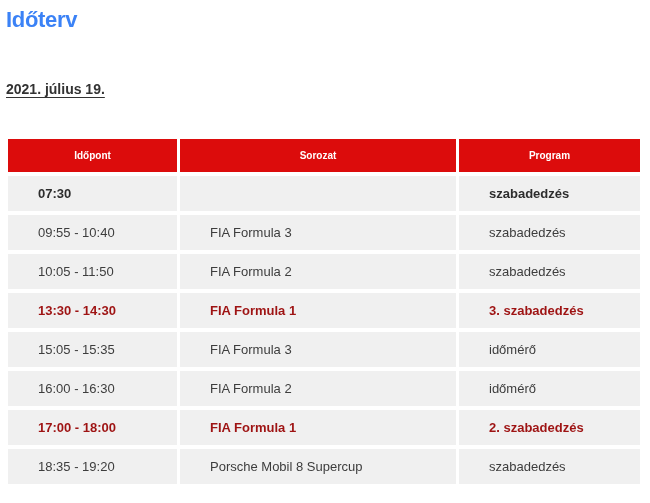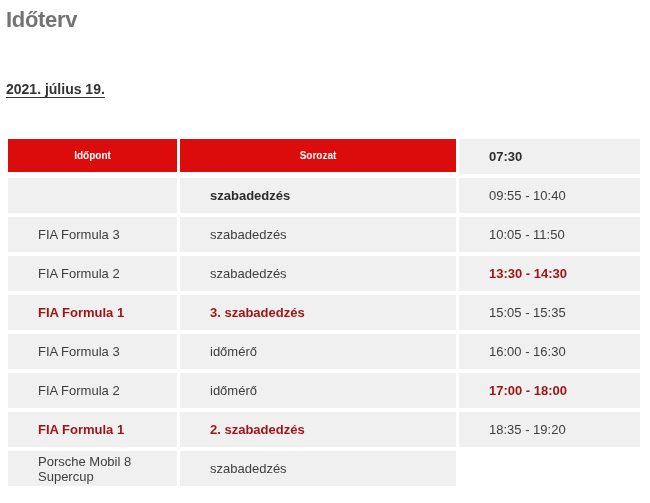--- a/index.html
+++ b/index.html
@@ -12,21 +12,21 @@
     overflow: hidden;
     font-family: "Liberation Sans", "DejaVu Sans", sans-serif;
   }
   .page-title {
     position: absolute;
     left: 6px;
     top: 7px;
     font-size: 22px;
     font-weight: 700;
     letter-spacing: -0.3px;
-    color: #737373;
+    color: #3b82f6;
   }
   .date-tab {
     position: absolute;
     left: 6px;
     top: 81px;
     font-size: 14px;
     font-weight: 700;
     color: #333333;
     text-decoration: underline;
     text-underline-offset: 3px;
@@ -71,20 +71,21 @@
 
 <div class="page">
 
   <h1 class="page-title">Időterv</h1>
 
   <a class="date-tab">2021. július 19.</a>
 
   <div class="schedule-grid">
     <div class="th">Időpont</div>
     <div class="th">Sorozat</div>
+    <div class="th">Program</div>
 
     <div class="schedule-row row-bold">
       <div class="td">07:30</div>
       <div class="td"></div>
       <div class="td">szabadedzés</div>
     </div>
 
     <div class="schedule-row">
       <div class="td">09:55 - 10:40</div>
       <div class="td">FIA Formula 3</div>

